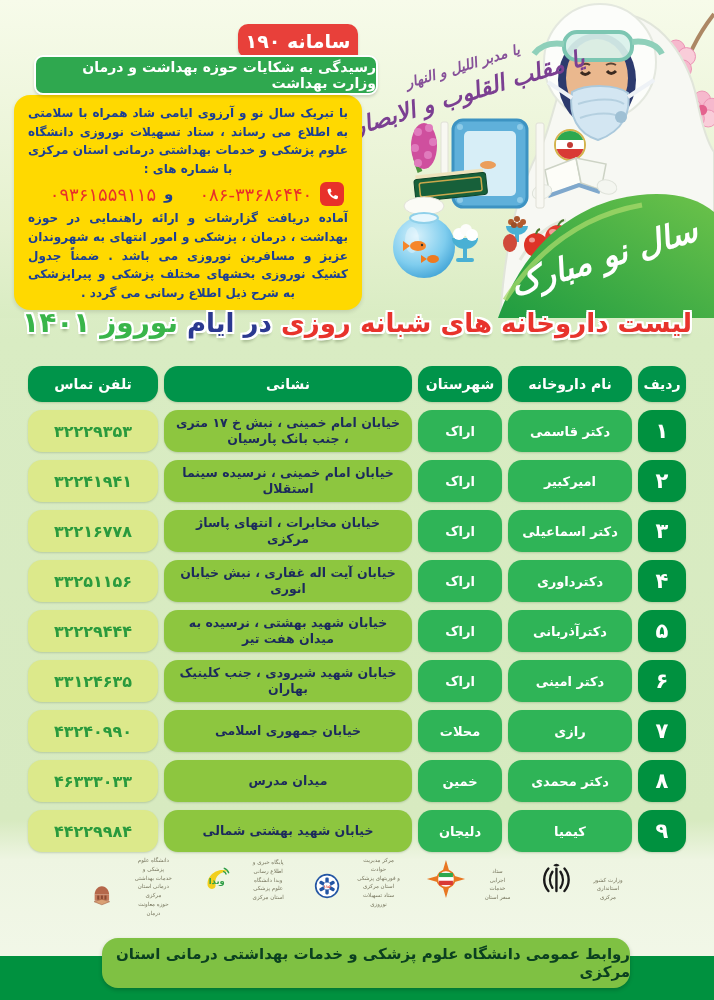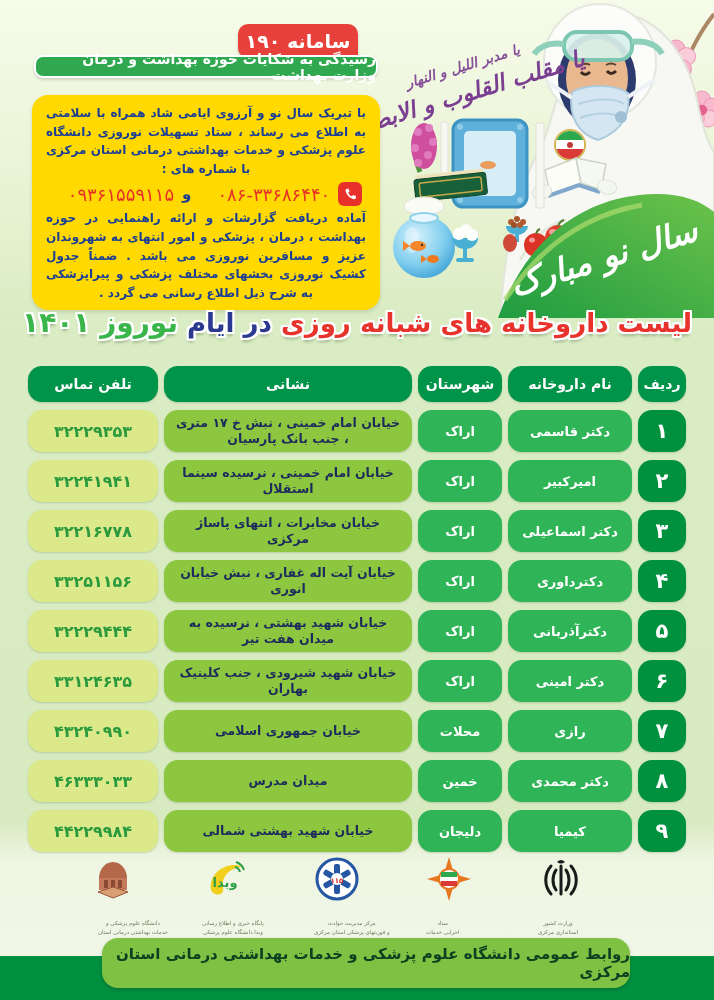--- a/index.html
+++ b/index.html
@@ -9,27 +9,27 @@
     background:linear-gradient(180deg,#f3f9e4 0%,#e3f0cd 20%,#d9ecc3 34%,#d7eac0 82%,#eef5e2 86%,#f3f8ea 100%);
   }
   .hero{position:absolute;top:0;left:0;z-index:1;}
   
   .badge-red{
     position:absolute;top:24px;left:238px;width:120px;height:34px;z-index:4;
     background:#e8403a;border-radius:10px 10px 4px 10px;color:#fff;font-weight:bold;font-size:19px;
     display:flex;align-items:center;justify-content:center;box-shadow:0 2px 3px rgba(0,0,0,.18);
   }
   .banner-green{
-    position:absolute;top:55px;left:34px;width:344px;height:23px;z-index:5;
+    position:absolute;top:55px;left:34px;width:344px;height:40px;z-index:5;
     background:#2fa84f;border:2px solid #fff;border-radius:9px;box-sizing:border-box;
     color:#fff;font-weight:bold;font-size:14px;display:flex;align-items:center;justify-content:center;
     box-shadow:0 2px 3px rgba(0,0,0,.15);
   }
   .bubble{
-    position:absolute;top:95px;left:32px;width:348px;z-index:4;box-sizing:border-box;
+    position:absolute;top:95px;left:14px;width:348px;z-index:4;box-sizing:border-box;
     background:#ffd900;border-radius:16px;padding:9px 14px 8px 14px;
     box-shadow:0 2px 4px rgba(0,0,0,.12);
   }
   .bubble-text{
     margin:0;color:#1c3f94;font-size:12px;font-weight:bold;line-height:1.55;
     text-align:justify;text-align-last:center;
   }
   .phone-row{
     display:flex;align-items:center;justify-content:center;gap:8px;margin:4px 0 3px 0;
   }
@@ -66,21 +66,21 @@
   .cell-rank{background:#00913f;color:#fff;font-weight:bold;font-size:21px;}
   .cell-name{background:#2fb457;color:#fff;font-weight:bold;font-size:13px;padding:0 4px;text-align:center;}
   .cell-city{background:#2fb457;color:#fff;font-weight:bold;font-size:13px;}
   .cell-addr{background:#8dc63f;color:#1c2a5c;font-weight:bold;font-size:12.5px;padding:0 10px;text-align:center;line-height:1.3;}
   .cell-phone{background:#dce98b;color:#2a9a3d;font-weight:bold;font-size:16px;letter-spacing:1.5px;}
   
   .logos{
     position:absolute;top:856px;left:0;width:714px;height:90px;z-index:4;
     display:flex;direction:ltr;align-items:flex-start;justify-content:center;gap:26px;
   }
-  .logo{width:86px;display:flex;flex-direction:column;align-items:flex-start;gap:17px;}
+  .logo{width:86px;display:flex;flex-direction:row;align-items:flex-end;gap:17px;}
   .logo-caption{
     font-size:5.5px;line-height:1.6;color:#77765e;text-align:center;direction:rtl;white-space:pre-line;
   }
   
   .footer-band{position:absolute;left:0;bottom:0;width:714px;height:44px;background:#00913f;z-index:3;}
   .footer-pill{
     position:absolute;left:102px;right:84px;bottom:12px;height:50px;z-index:5;box-sizing:border-box;
     background:#7fc143;border-radius:16px;display:flex;align-items:center;justify-content:center;
     color:#0b4020;font-weight:bold;font-size:15px;box-shadow:0 2px 4px rgba(0,0,0,.2);
   }

